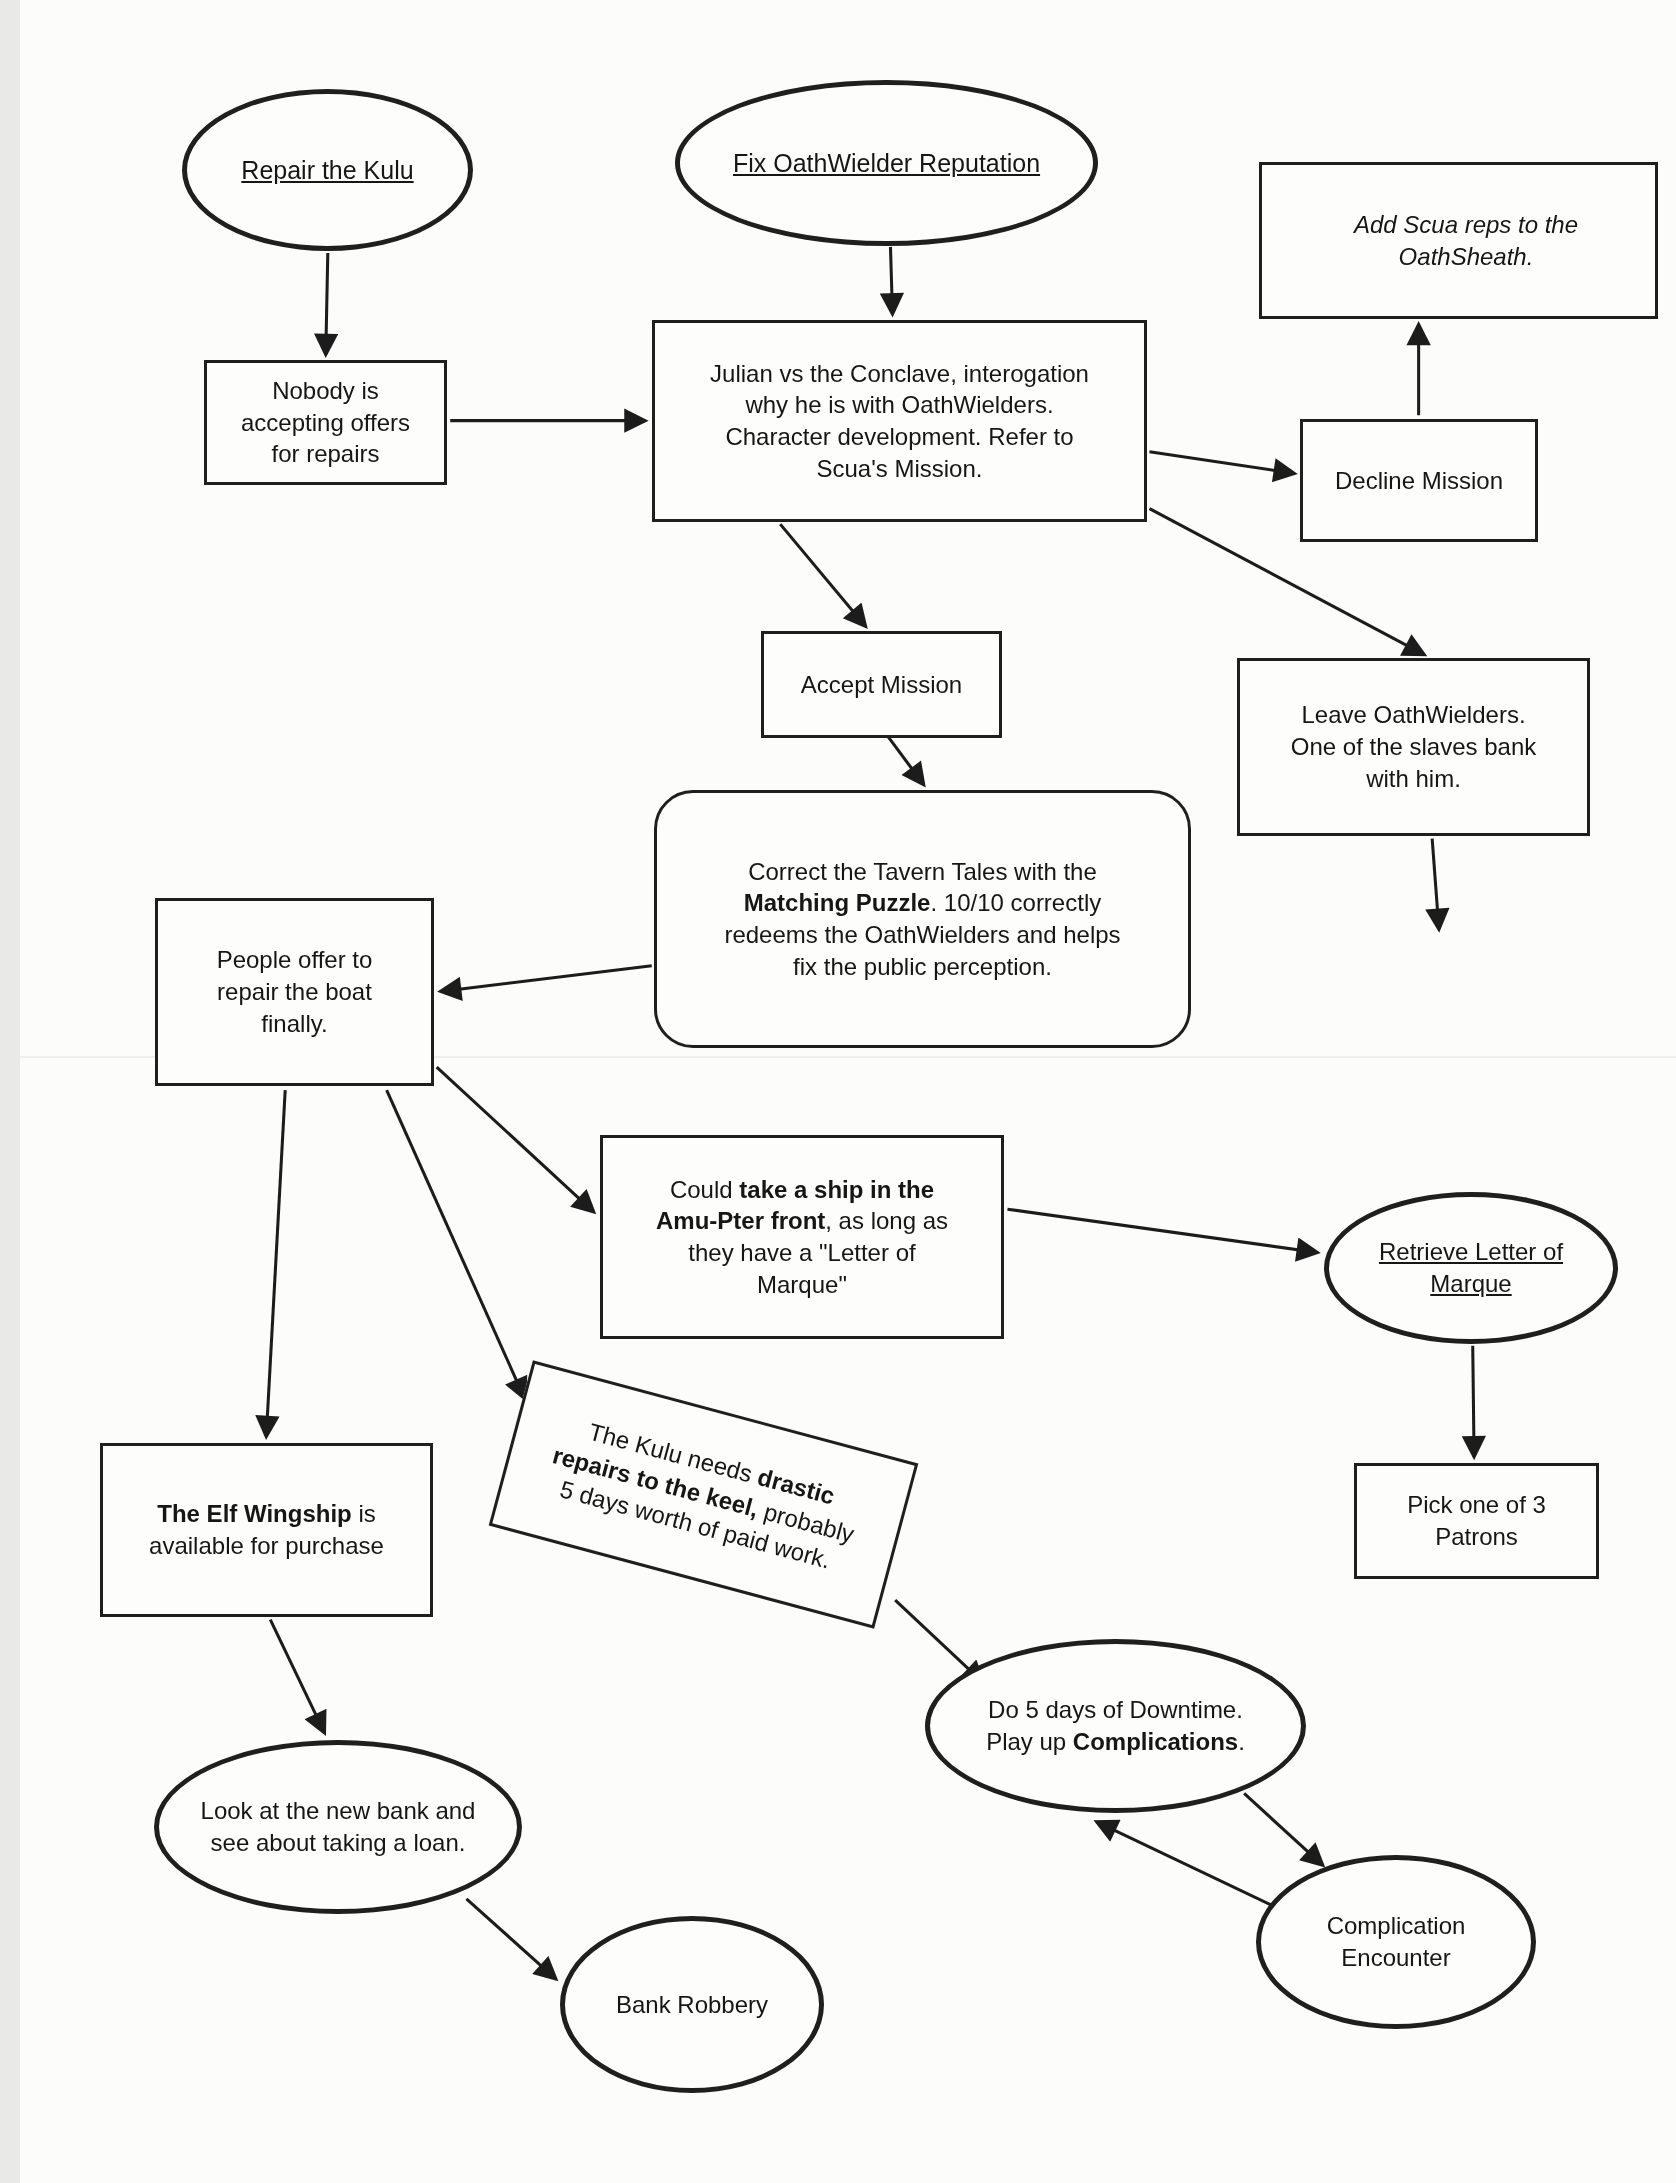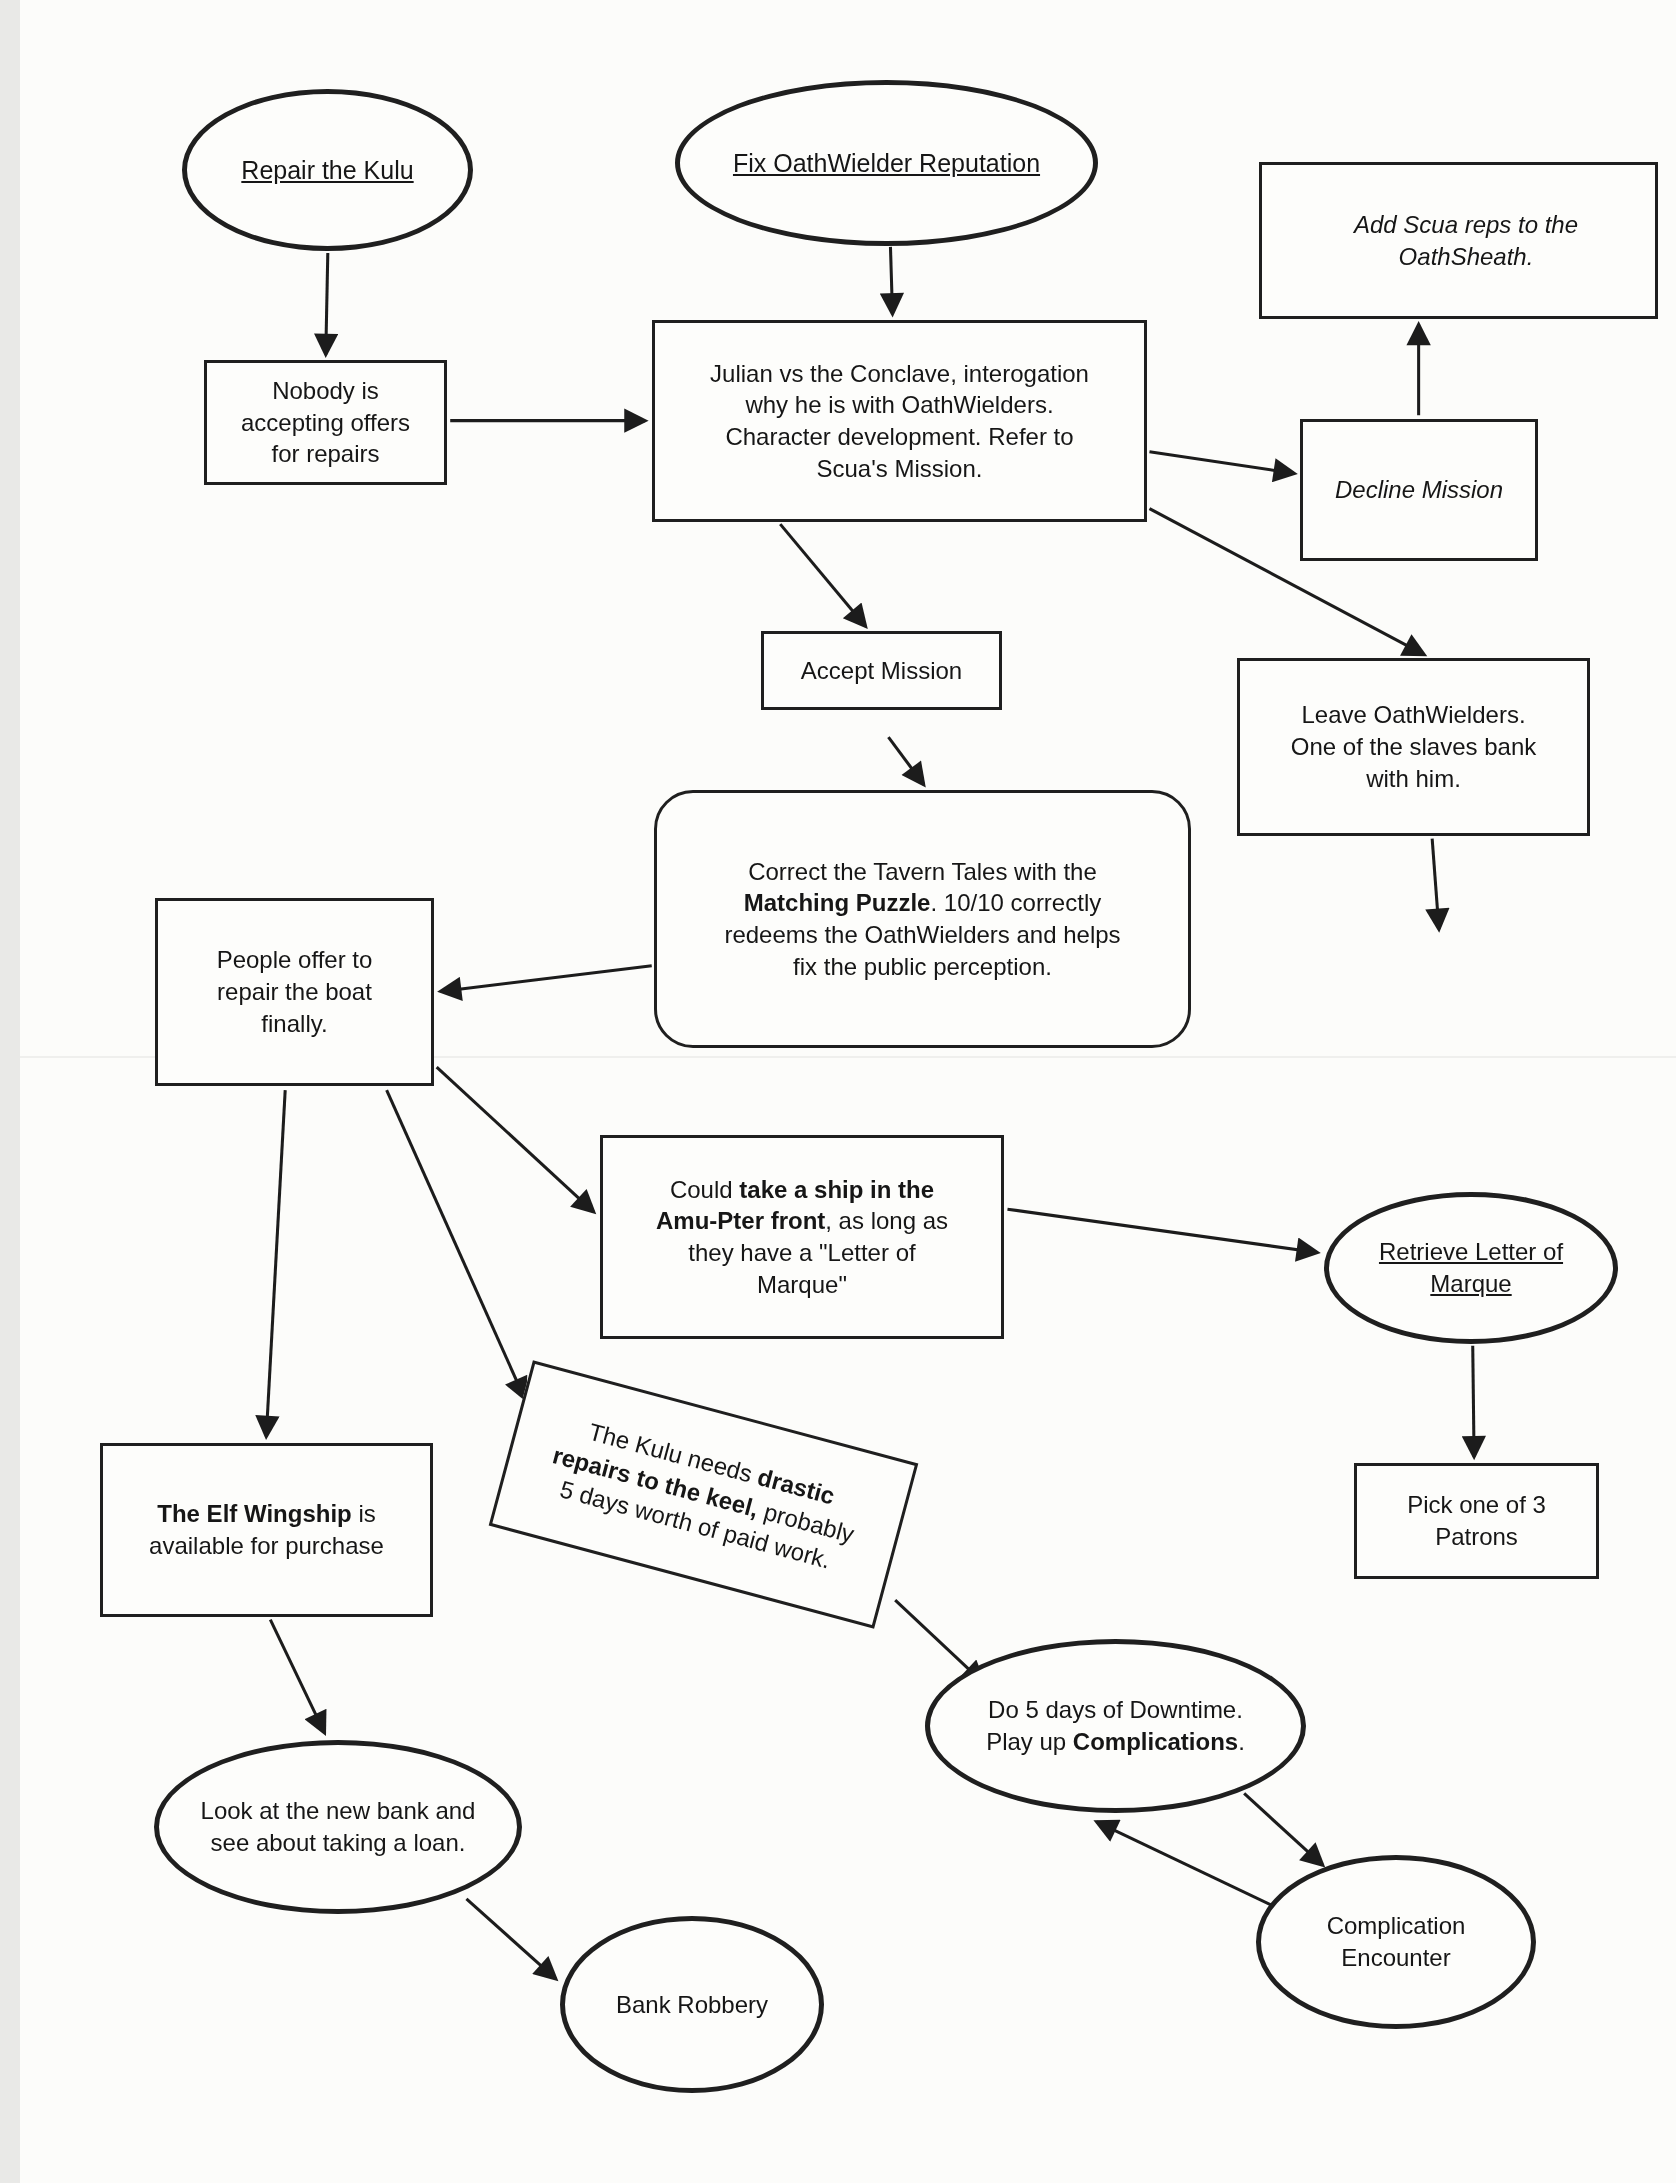--- a/index.html
+++ b/index.html
@@ -108,25 +108,25 @@
 for repairs</p>
   </div>
 
   <div class="node rect" style="left:632px;top:320px;width:495px;height:202px;">
     <p class="txt">Julian vs the Conclave, interogation
 why he is with OathWielders.
 Character development. Refer to
 Scua's Mission.</p>
   </div>
 
-  <div class="node rect" style="left:1280px;top:419px;width:238px;height:142px;font-style:italic;">
+  <div class="node rect" style="left:1280px;top:419px;width:238px;height:123px;">
     <p class="txt">Decline Mission</p>
   </div>
 
-  <div class="node rect" style="left:741px;top:631px;width:241px;height:79px;">
+  <div class="node rect" style="left:741px;top:631px;width:241px;height:107px;">
     <p class="txt">Accept Mission</p>
   </div>
 
   <div class="node rect" style="left:1217px;top:658px;width:353px;height:178px;">
     <p class="txt">Leave OathWielders.
 One of the slaves bank
 with him.</p>
   </div>
 
   <div class="node rounded" style="left:634px;top:790px;width:537px;height:258px;">

